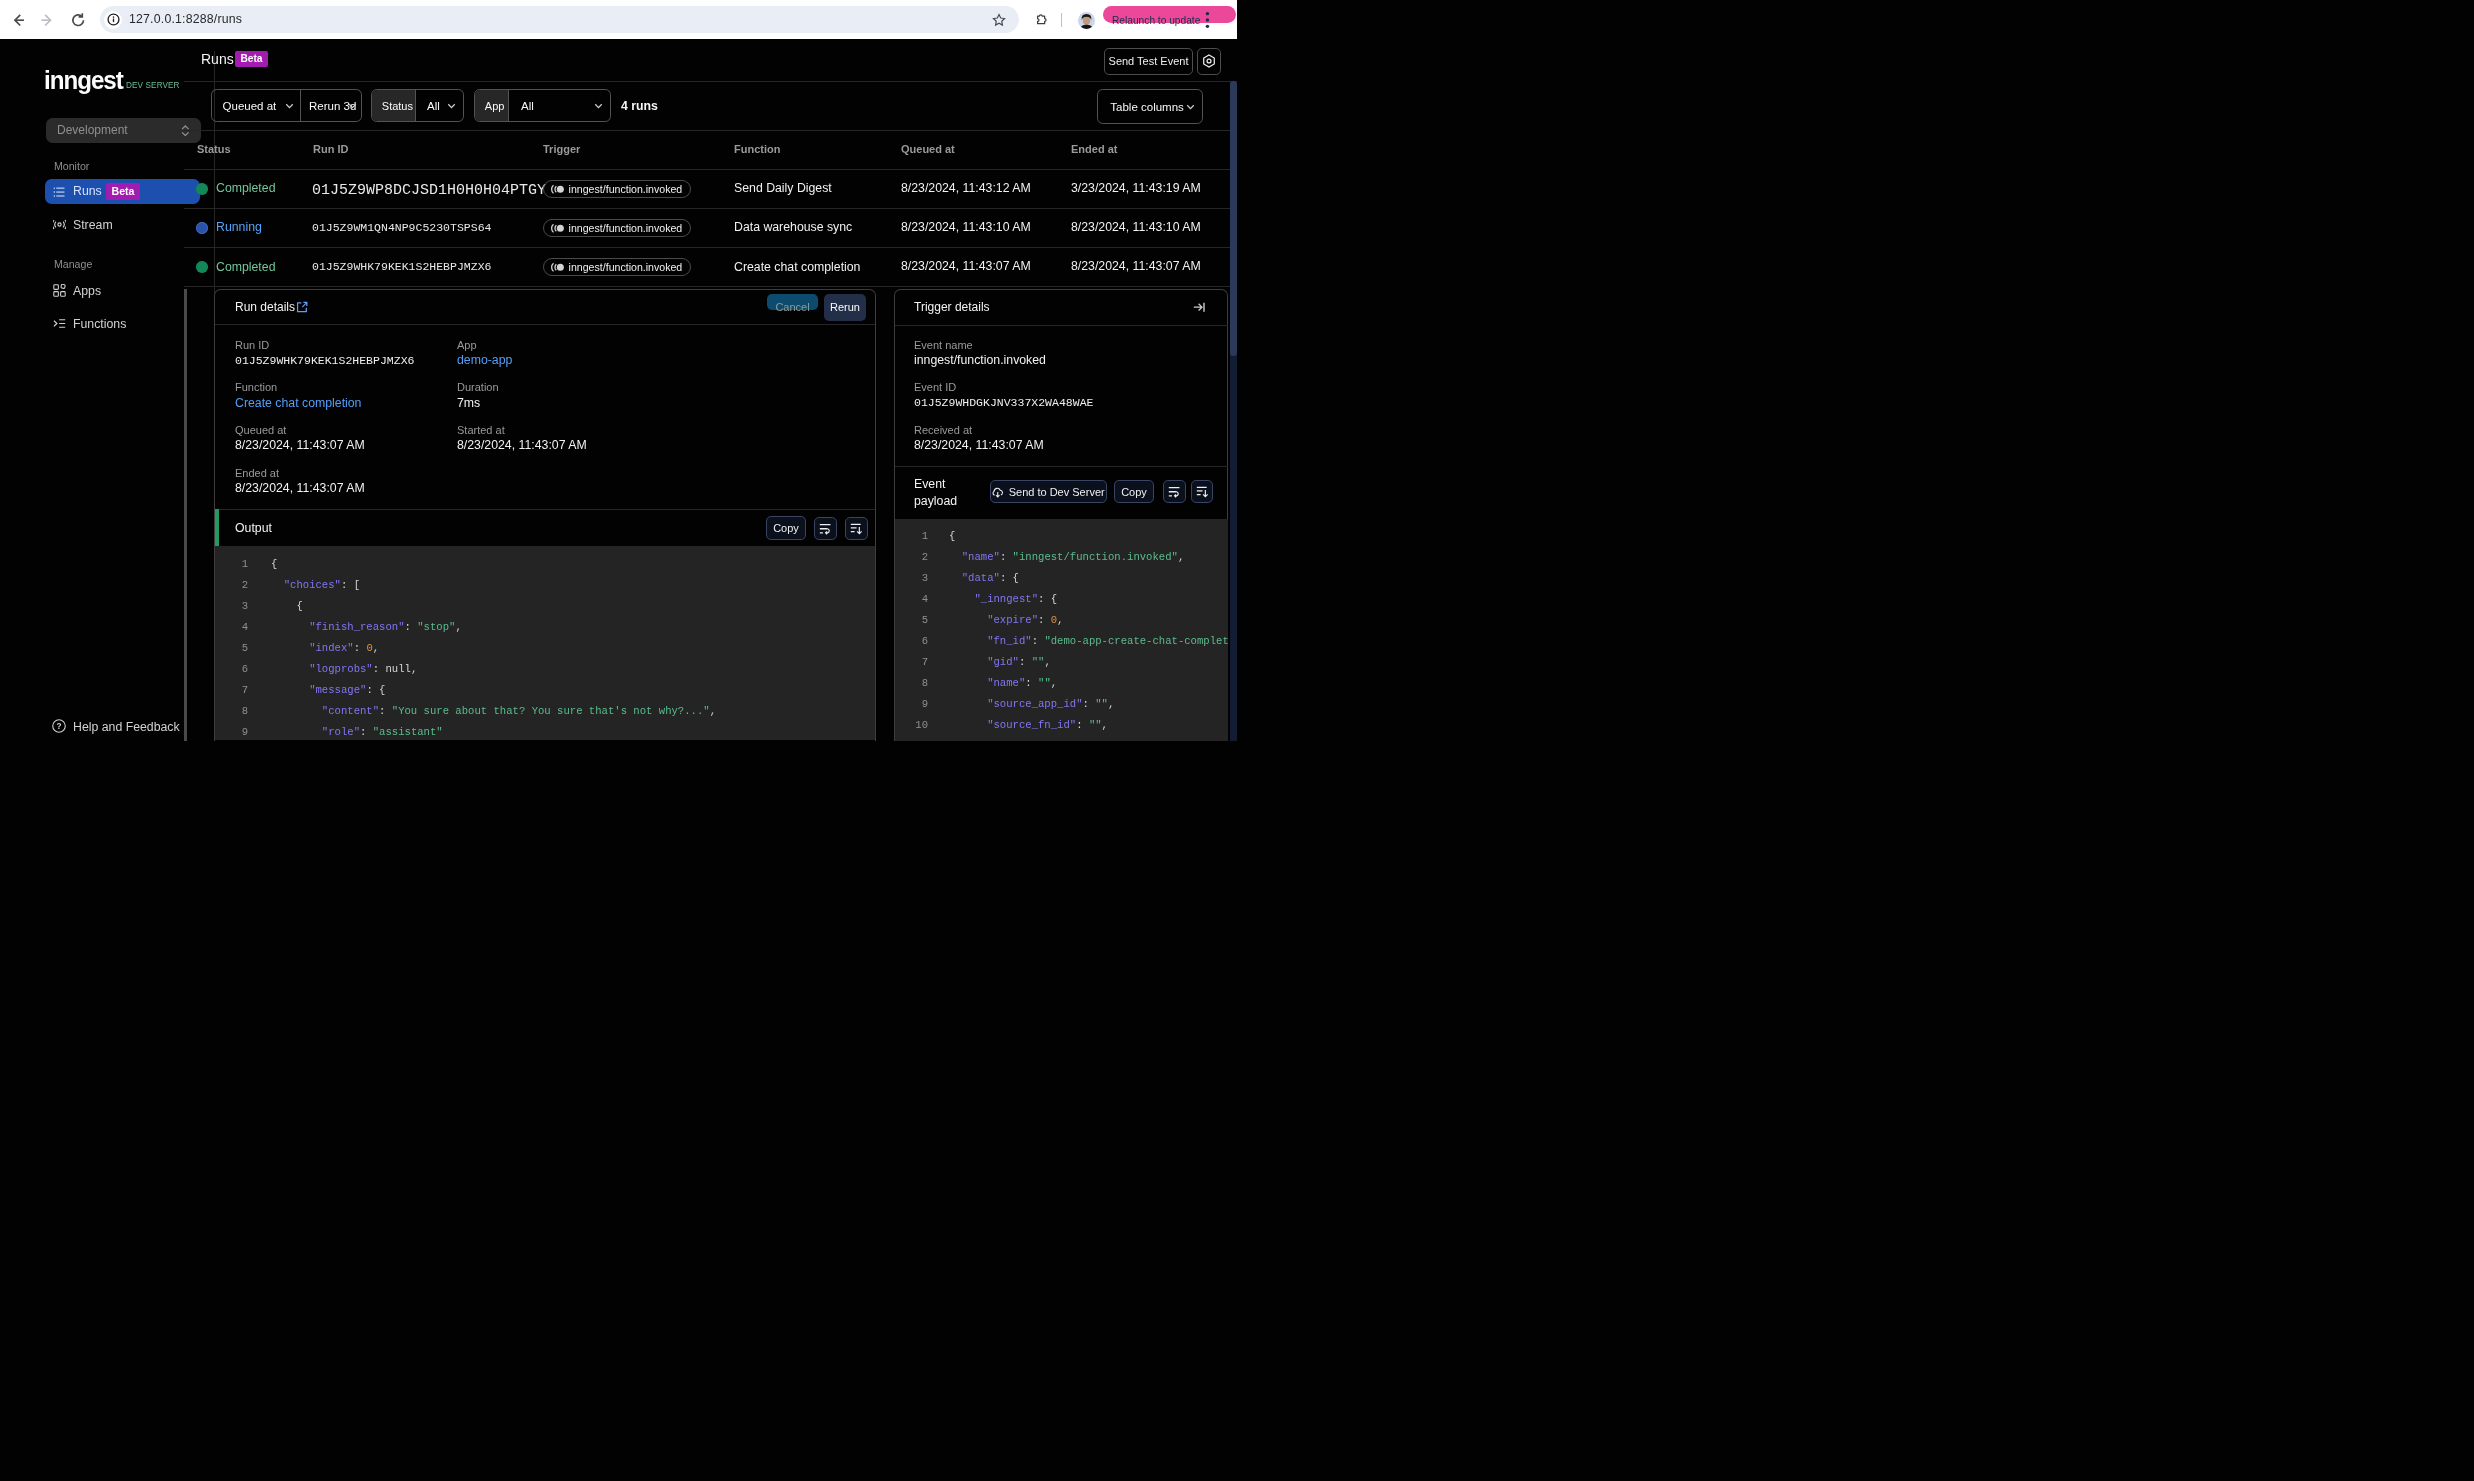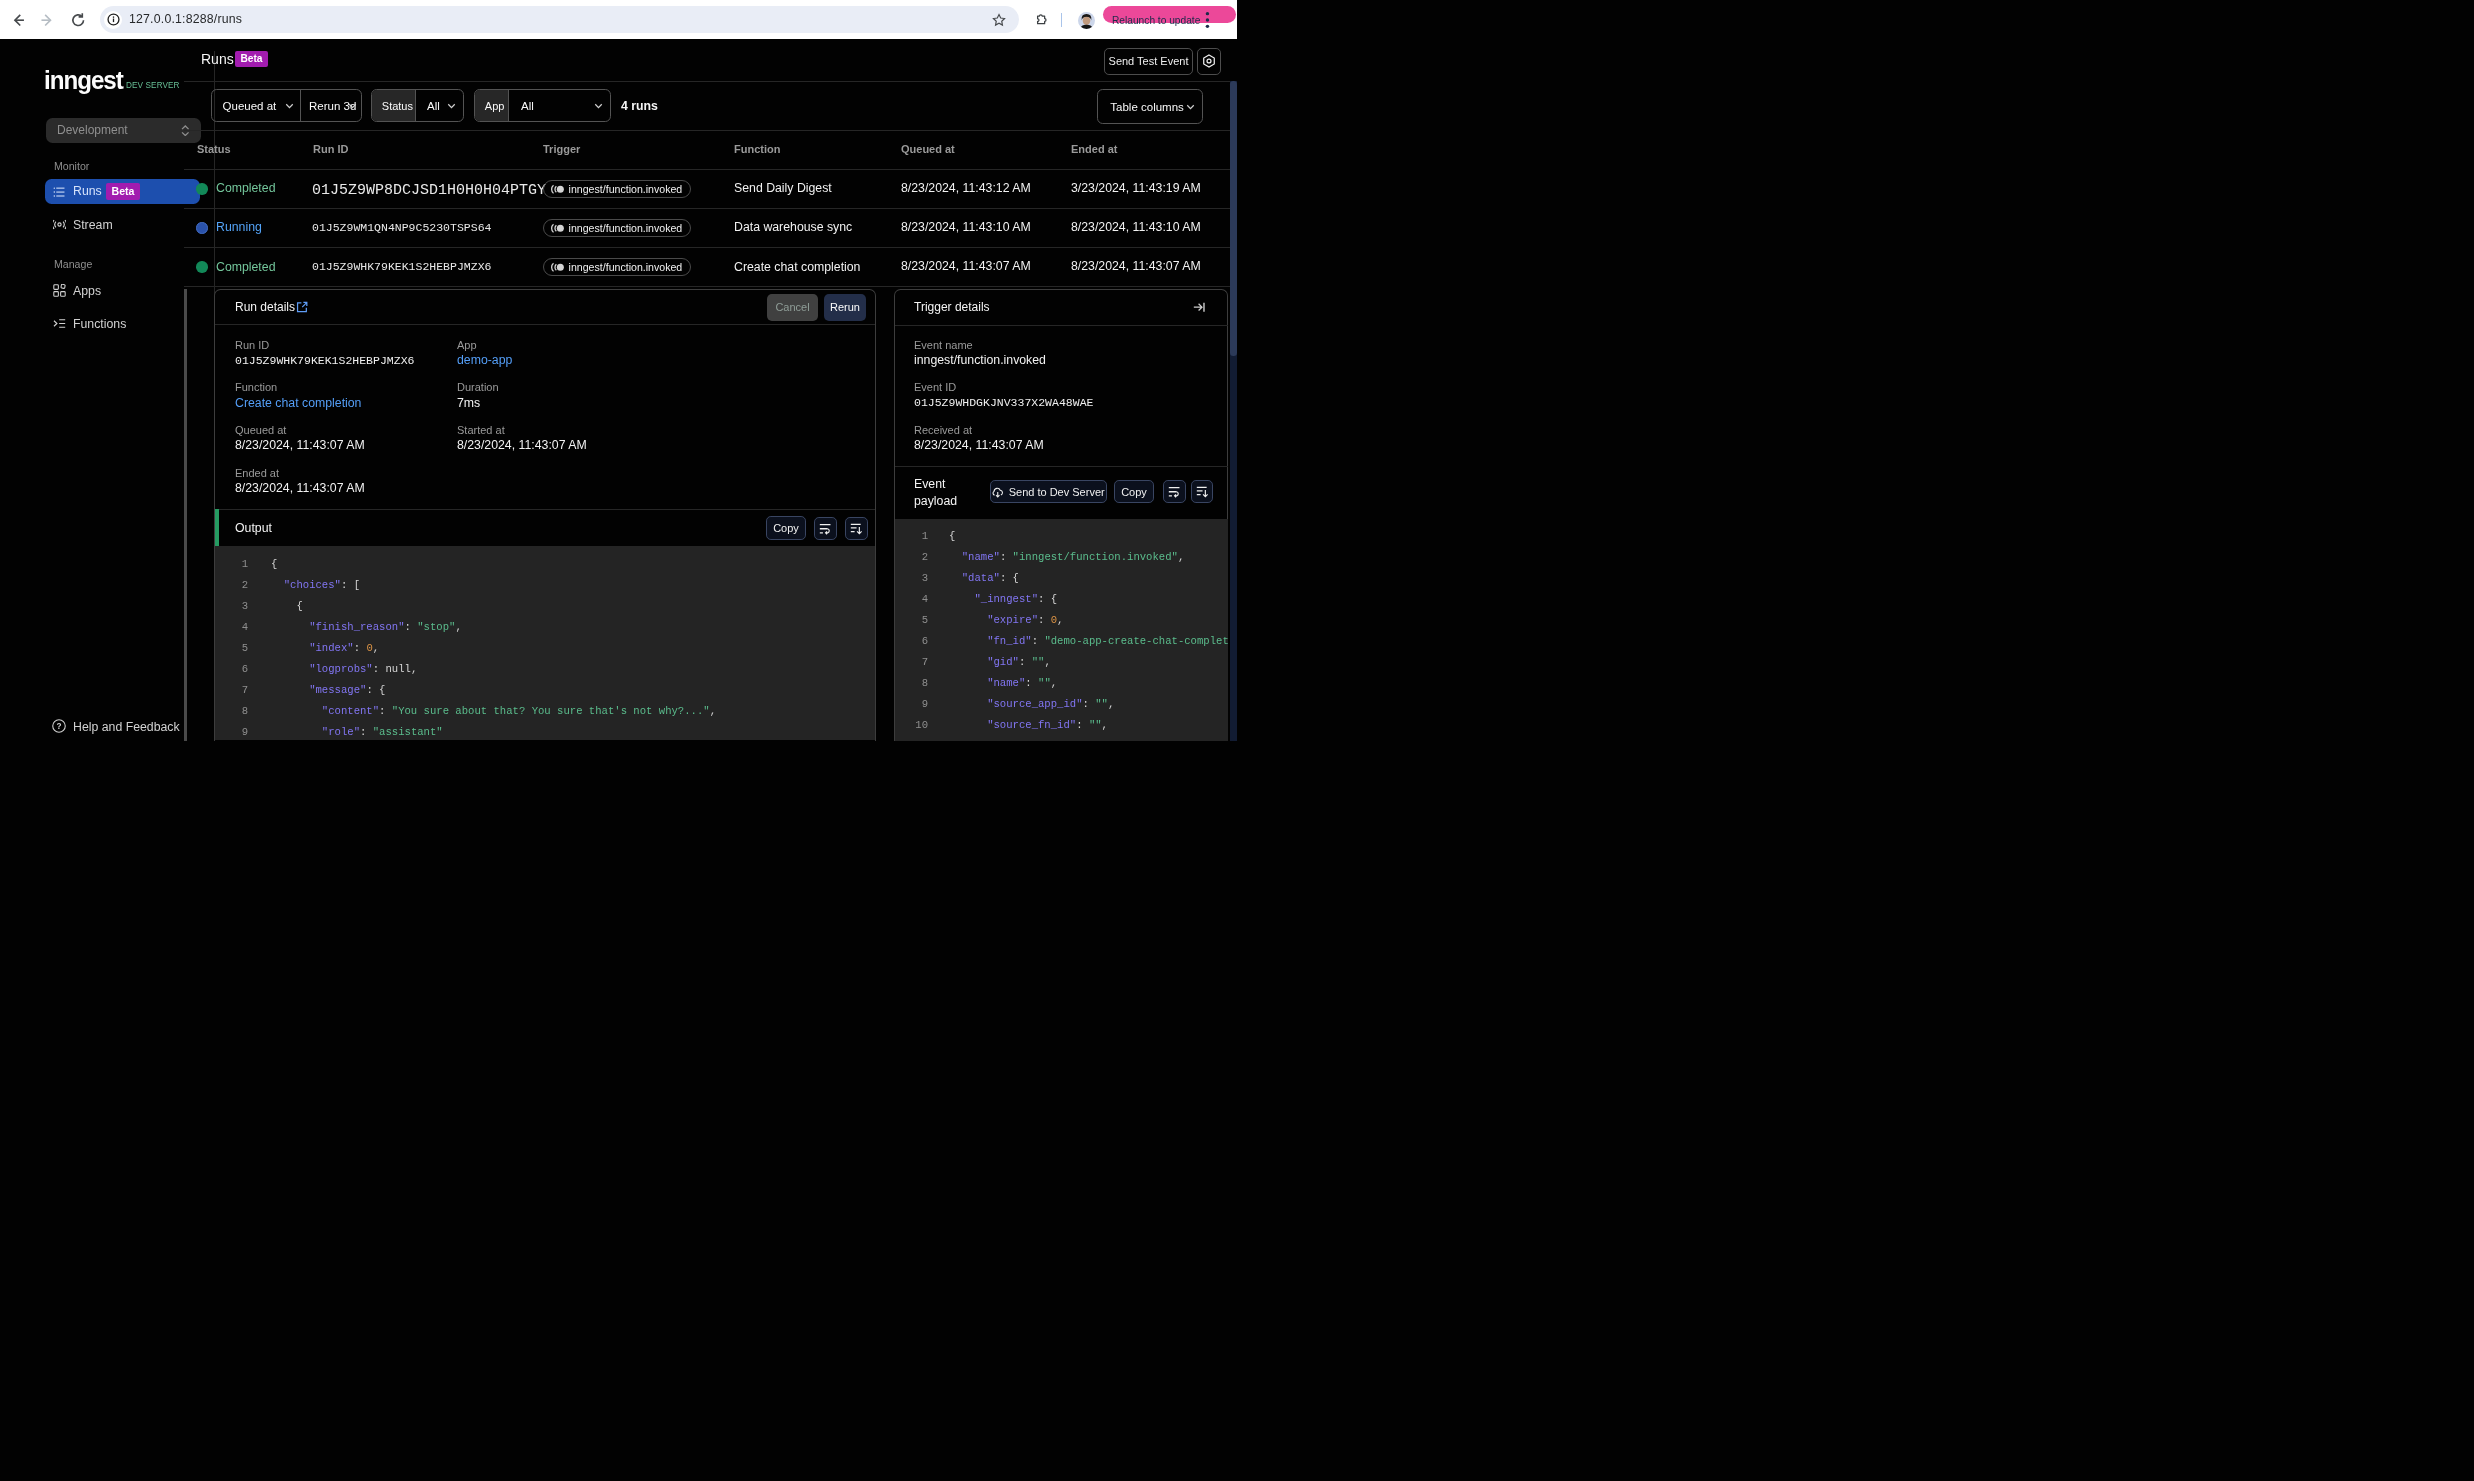--- a/index.html
+++ b/index.html
@@ -262,21 +262,21 @@
   <div class="abs" style="left:184px;top:250px;width:2.9px;height:452px;background:#4a4a4a;"></div>
   <div class="abs" style="left:1230px;top:42px;width:7.4px;height:660px;background:#121c33;"></div>
   <div class="abs" style="left:1230px;top:42px;width:6.5px;height:275px;background:#2c3a59;border-radius:3.3px;"></div>
   <div id="runpanel">
     <div class="abs" style="left:214px;top:250px;width:662px;height:452px;border:0.8px solid #3d3d3d;border-bottom:none;border-radius:6.5px 6.5px 0 0;"></div>
     <div class="abs" style="left:235px;top:261px;font-size:12px;color:#f5f5f5;">Run details</div>
     <svg class="abs" style="left:296px;top:262px" width="12.3" height="12.3" viewBox="0 0 15 15">
       <path d="M12.6 8.2 L12.6 12.9 L1.9 12.9 L1.9 2.2 L6.6 2.2" fill="none" stroke="#5f9df6" stroke-width="1.5"></path>
       <path d="M9 1.8 L13.2 1.8 L13.2 6 M13 2 L7.6 7.4" fill="none" stroke="#5f9df6" stroke-width="1.5"></path>
     </svg>
-    <div class="abs" style="left:767px;top:255px;width:51px;height:27px;background:#404040;border-radius:4.9px;line-height:27px;text-align:center;font-size:11px;color:#8f9d97;">Cancel</div>
+    <div class="abs" style="left:767px;top:255px;width:51px;height:16px;background:#0c4a6e;border-radius:4.9px;line-height:27px;text-align:center;font-size:11px;color:#8f9d97;">Cancel</div>
     <div class="abs" style="left:824px;top:255px;width:42px;height:27px;background:#232e49;border-radius:4.9px;line-height:27px;text-align:center;font-size:11px;color:#fafafa;">Rerun</div>
     <div class="hborder" style="left:215px;top:285px;width:660px;height:0.8px;"></div>
     <div class="abs flabel" style="left:235px;top:300px;">Run ID</div>
     <div class="abs mono" style="left:235px;top:315px;font-size:11.5px;color:#f0f0f0;">01J5Z9WHK79KEK1S2HEBPJMZX6</div>
     <div class="abs flabel" style="left:457px;top:300px;">App</div>
     <div class="abs link" style="left:457px;top:314px;font-size:12.3px;">demo-app</div>
     <div class="abs flabel" style="left:235px;top:342px;">Function</div>
     <div class="abs link" style="left:235px;top:357px;font-size:12.3px;">Create chat completion</div>
     <div class="abs flabel" style="left:457px;top:342px;">Duration</div>
     <div class="abs fval" style="left:457px;top:357px;">7ms</div>

